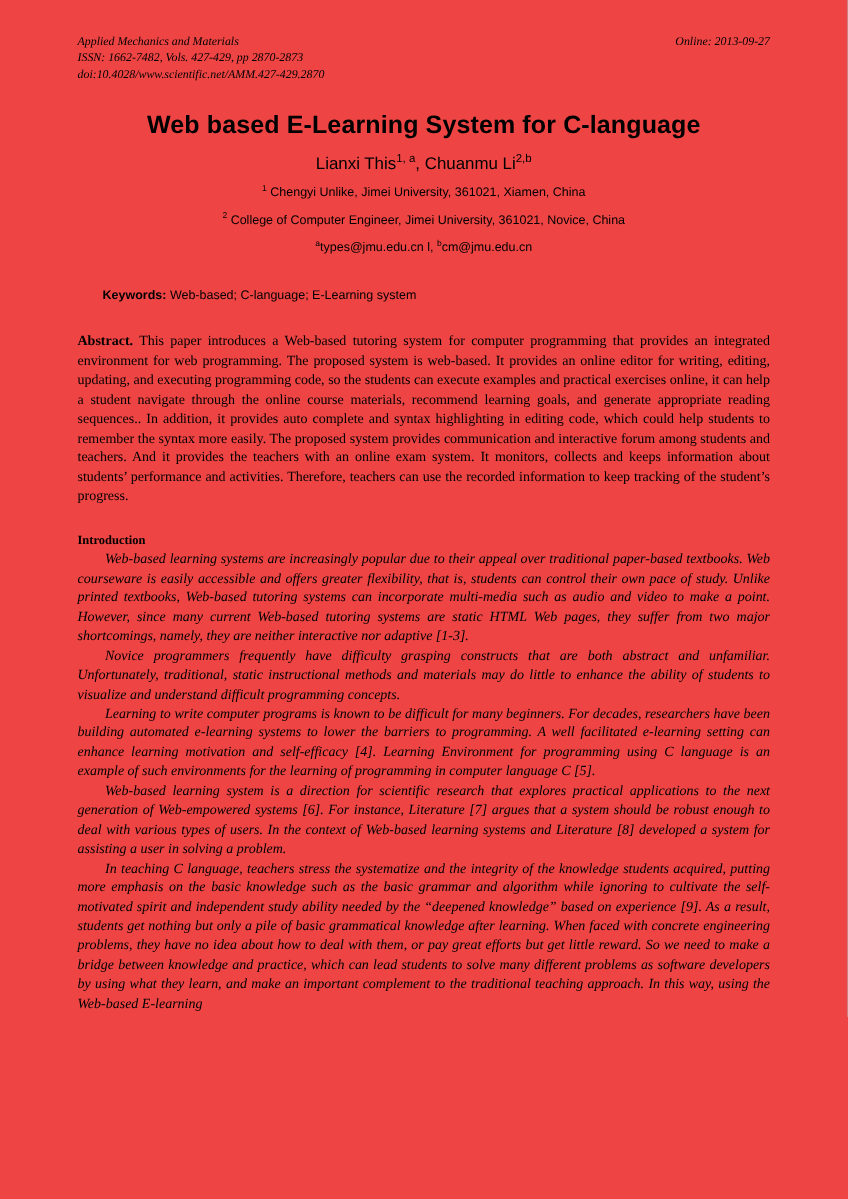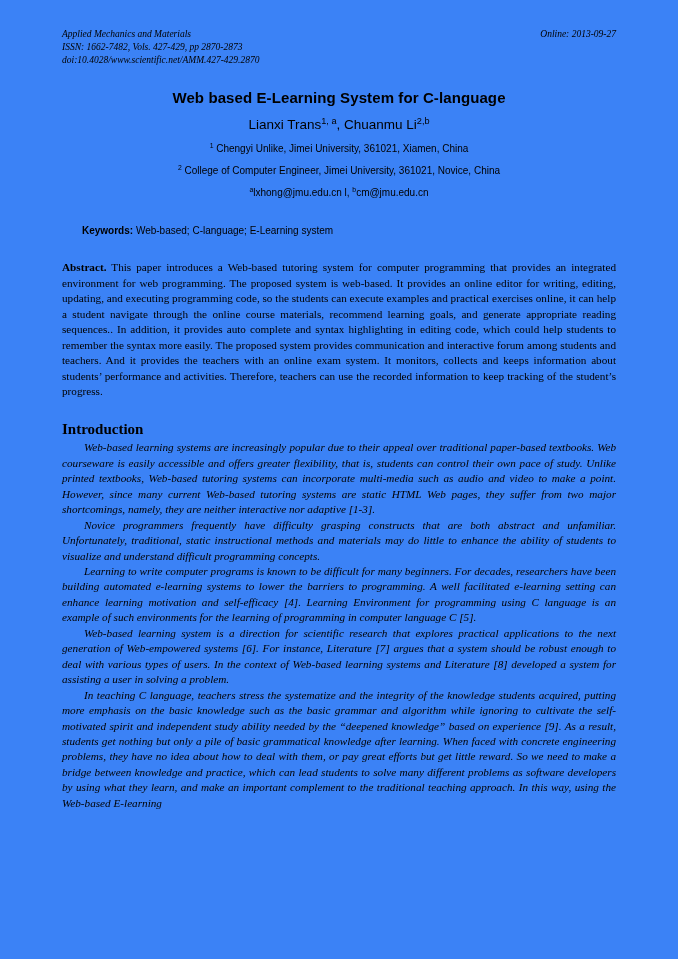--- a/index.html
+++ b/index.html
@@ -3,21 +3,21 @@
 <meta charset="utf-8">
 <style>
   html, body {
     margin: 0;
     padding: 0;
     background: #b0b0b0;
   }
   .page {
     width: 678px;
     height: 959px;
-    background: #3b82f6;
+    background: #ef4444;
     margin: 0 auto;
     position: relative;
     box-sizing: border-box;
     padding: 28px 62px 20px 62px;
     font-family: "Liberation Serif", serif;
     color: #000000;
     overflow: hidden;
   }
   .header {
     display: flex;
@@ -28,21 +28,21 @@
     line-height: 1.38;
   }
   .header-left { width: 70%; }
   .header-right { text-align: right; white-space: nowrap; }
   .header-left div { white-space: nowrap; }
 
   .title {
     text-align: center;
     font-family: "Liberation Sans", sans-serif;
     font-weight: bold;
-    font-size: 15px;
+    font-size: 20px;
     margin-top: 22px;
     letter-spacing: 0.1px;
   }
   .authors {
     text-align: center;
     font-family: "Liberation Sans", sans-serif;
     font-size: 13.5px;
     margin-top: 11px;
   }
   .affil {
@@ -73,21 +73,21 @@
     text-align: justify;
   }
   .abstract .lead {
     font-family: "Liberation Serif", serif;
     font-weight: bold;
     margin-top: 20px;
   }
 
   .section-head {
     font-weight: bold;
-    font-size: 15px;
+    font-size: 10px;
     margin-top: 22px;
     margin-bottom: 2px;
   }
   p.body {
     font-size: 11.2px;
     line-height: 1.38;
     text-align: justify;
     text-indent: 22px;
     margin: 0;
     font-style: italic;
@@ -103,32 +103,32 @@
       <div>Applied Mechanics and Materials</div>
       <div>ISSN: 1662-7482, Vols. 427-429, pp 2870-2873</div>
       <div>doi:10.4028/www.scientific.net/AMM.427-429.2870</div>
     </div>
     <div class="header-right">Online: 2013-09-27</div>
   </div>
 
   <div class="title">Web based E-Learning System for C-language</div>
 
   <div class="authors">
-    <span>Lianxi Trans</span><sup>1, a</sup><span>, </span><span>Chuanmu Li</span><sup>2,b</sup>
+    <span>Lianxi This</span><sup>1, a</sup><span>, </span><span>Chuanmu Li</span><sup>2,b</sup>
   </div>
 
   <div class="affil">
     <sup>1</sup><span> Chengyi Unlike, Jimei University, 361021, Xiamen, China</span>
   </div>
   <div class="affil">
     <sup>2</sup><span> College of Computer Engineer, Jimei University, 361021, Novice, China</span>
   </div>
 
   <div class="emails">
-    <sup>a</sup><span>lxhong@jmu.edu.cn l, </span><sup>b</sup><span>cm@jmu.edu.cn</span>
+    <sup>a</sup><span>types@jmu.edu.cn l, </span><sup>b</sup><span>cm@jmu.edu.cn</span>
   </div>
 
   <div class="keywords">
     <b>Keywords:</b><span> Web-based; C-language; E-Learning system</span>
   </div>
 
   <div class="abstract">
     <span class="lead">Abstract.</span><span> This paper introduces a Web-based tutoring system for computer programming that provides an integrated environment for web programming. The proposed system is web-based. It provides an online editor for writing, editing, updating, and executing programming code, so the students can execute examples and practical exercises online, it can help a student navigate through the online course materials, recommend learning goals, and generate appropriate reading sequences.. In addition, it provides auto complete and syntax highlighting in editing code, which could help students to remember the syntax more easily. The proposed system provides communication and interactive forum among students and teachers. And it provides the teachers with an online exam system. It monitors, collects and keeps information about students’ performance and activities. Therefore, teachers can use the recorded information to keep tracking of the student’s progress.</span>
   </div>
 

